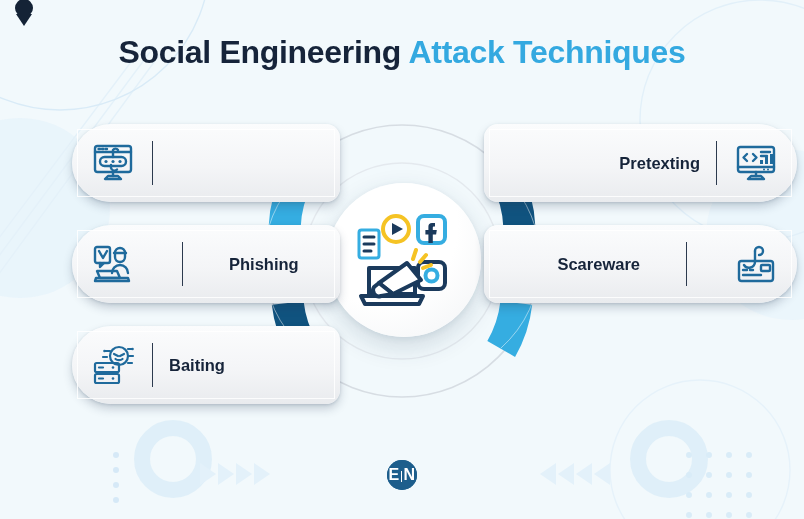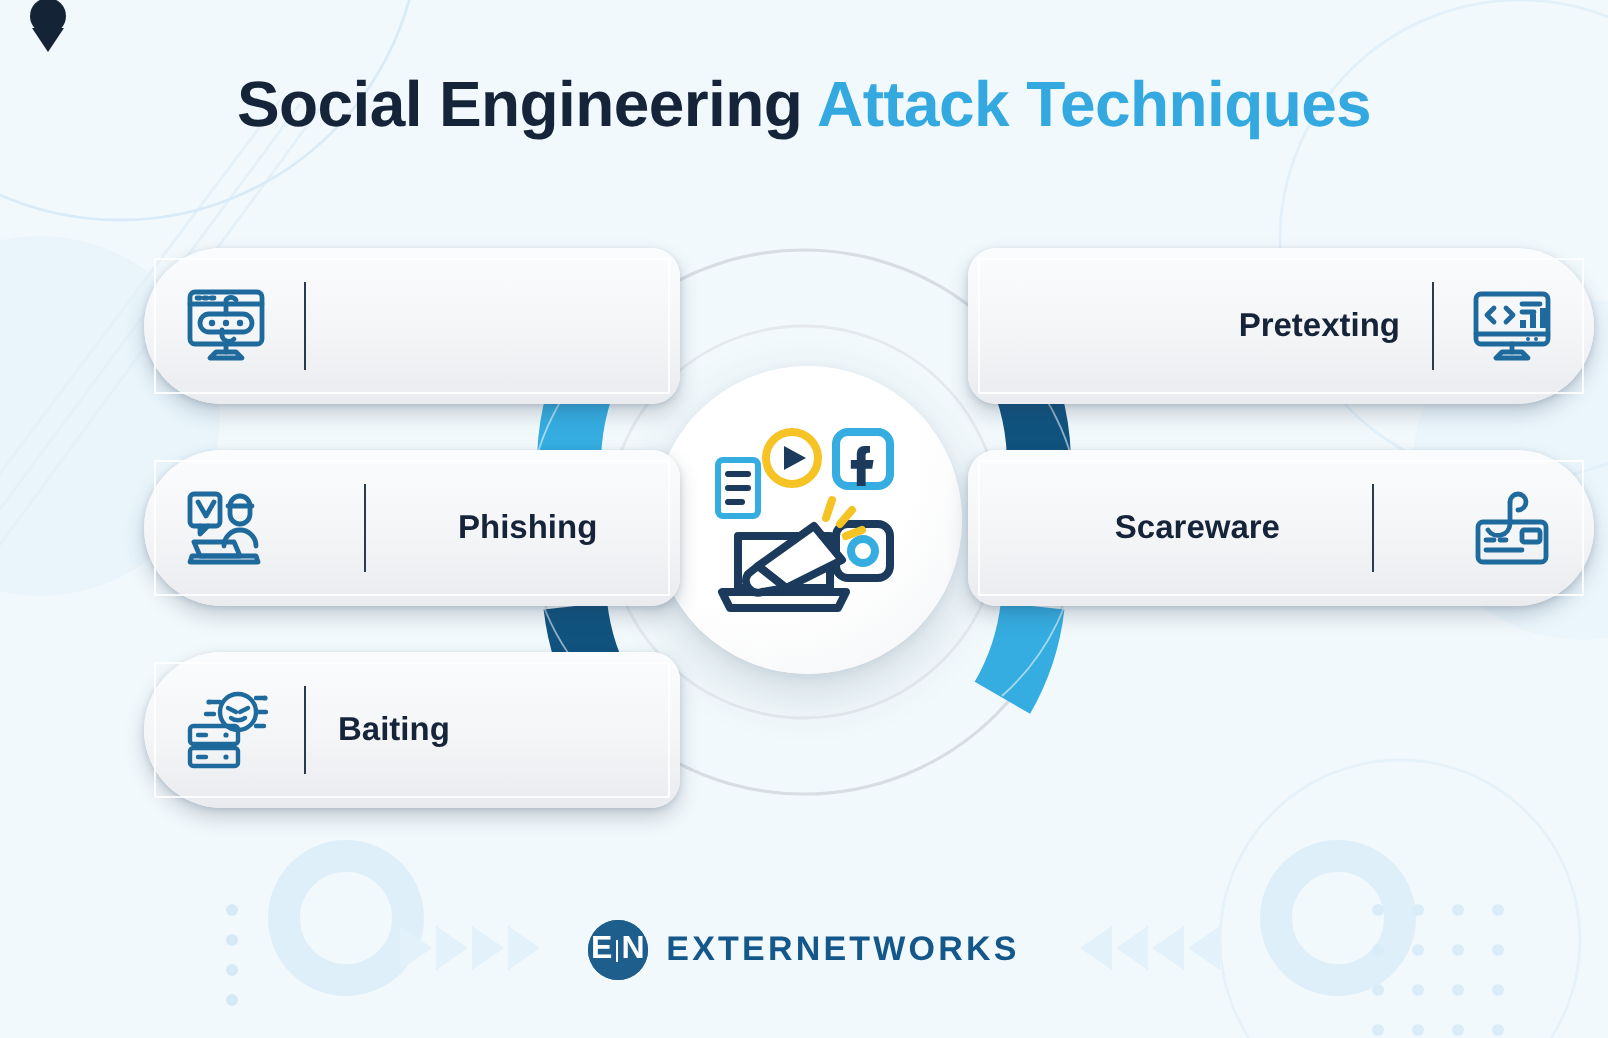--- a/index.html
+++ b/index.html
@@ -290,16 +290,15 @@
         <path d="M21 9 a4 4 0 1 1 4 4"></path>
       </svg>
     </span>
   </div>
 
 
   <div class="footer">
     <span class="logo-mark">
       <span class="en">E<span class="bar"></span>N</span>
     </span>
-    <span class="logo-word">EXTERNETWORKS</span>
   </div>
 
 </div>
 
 </body></html>

